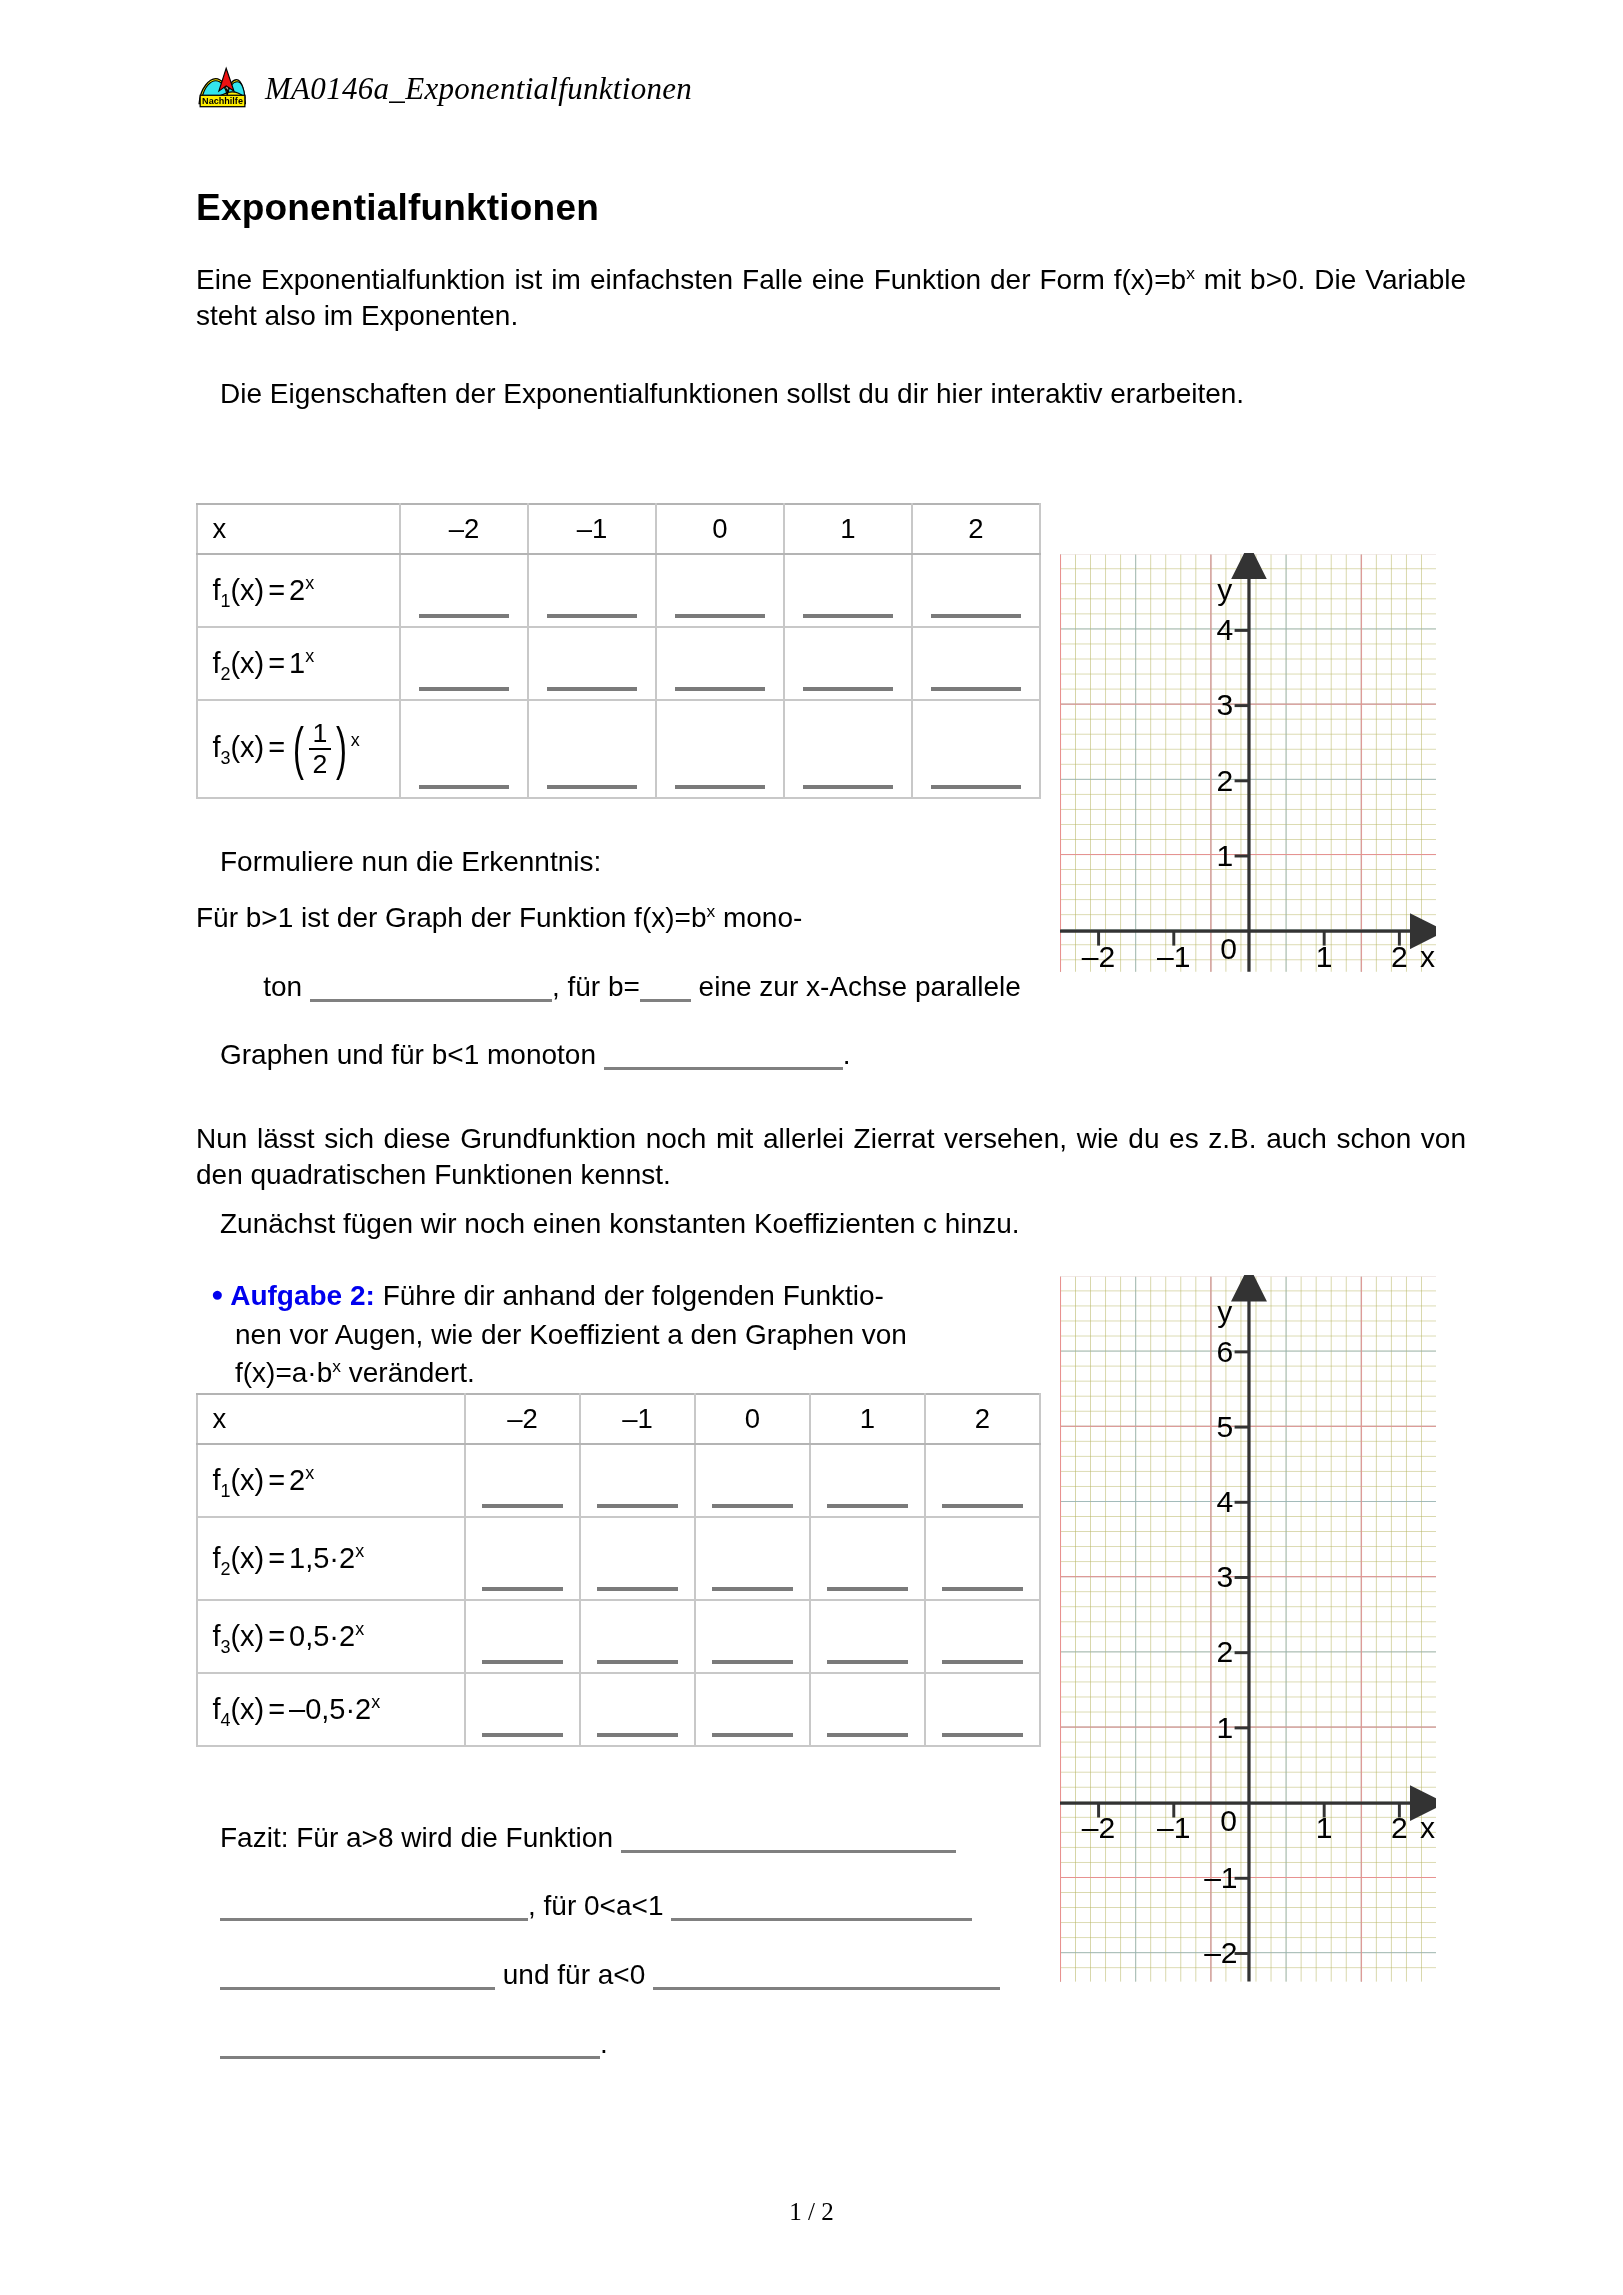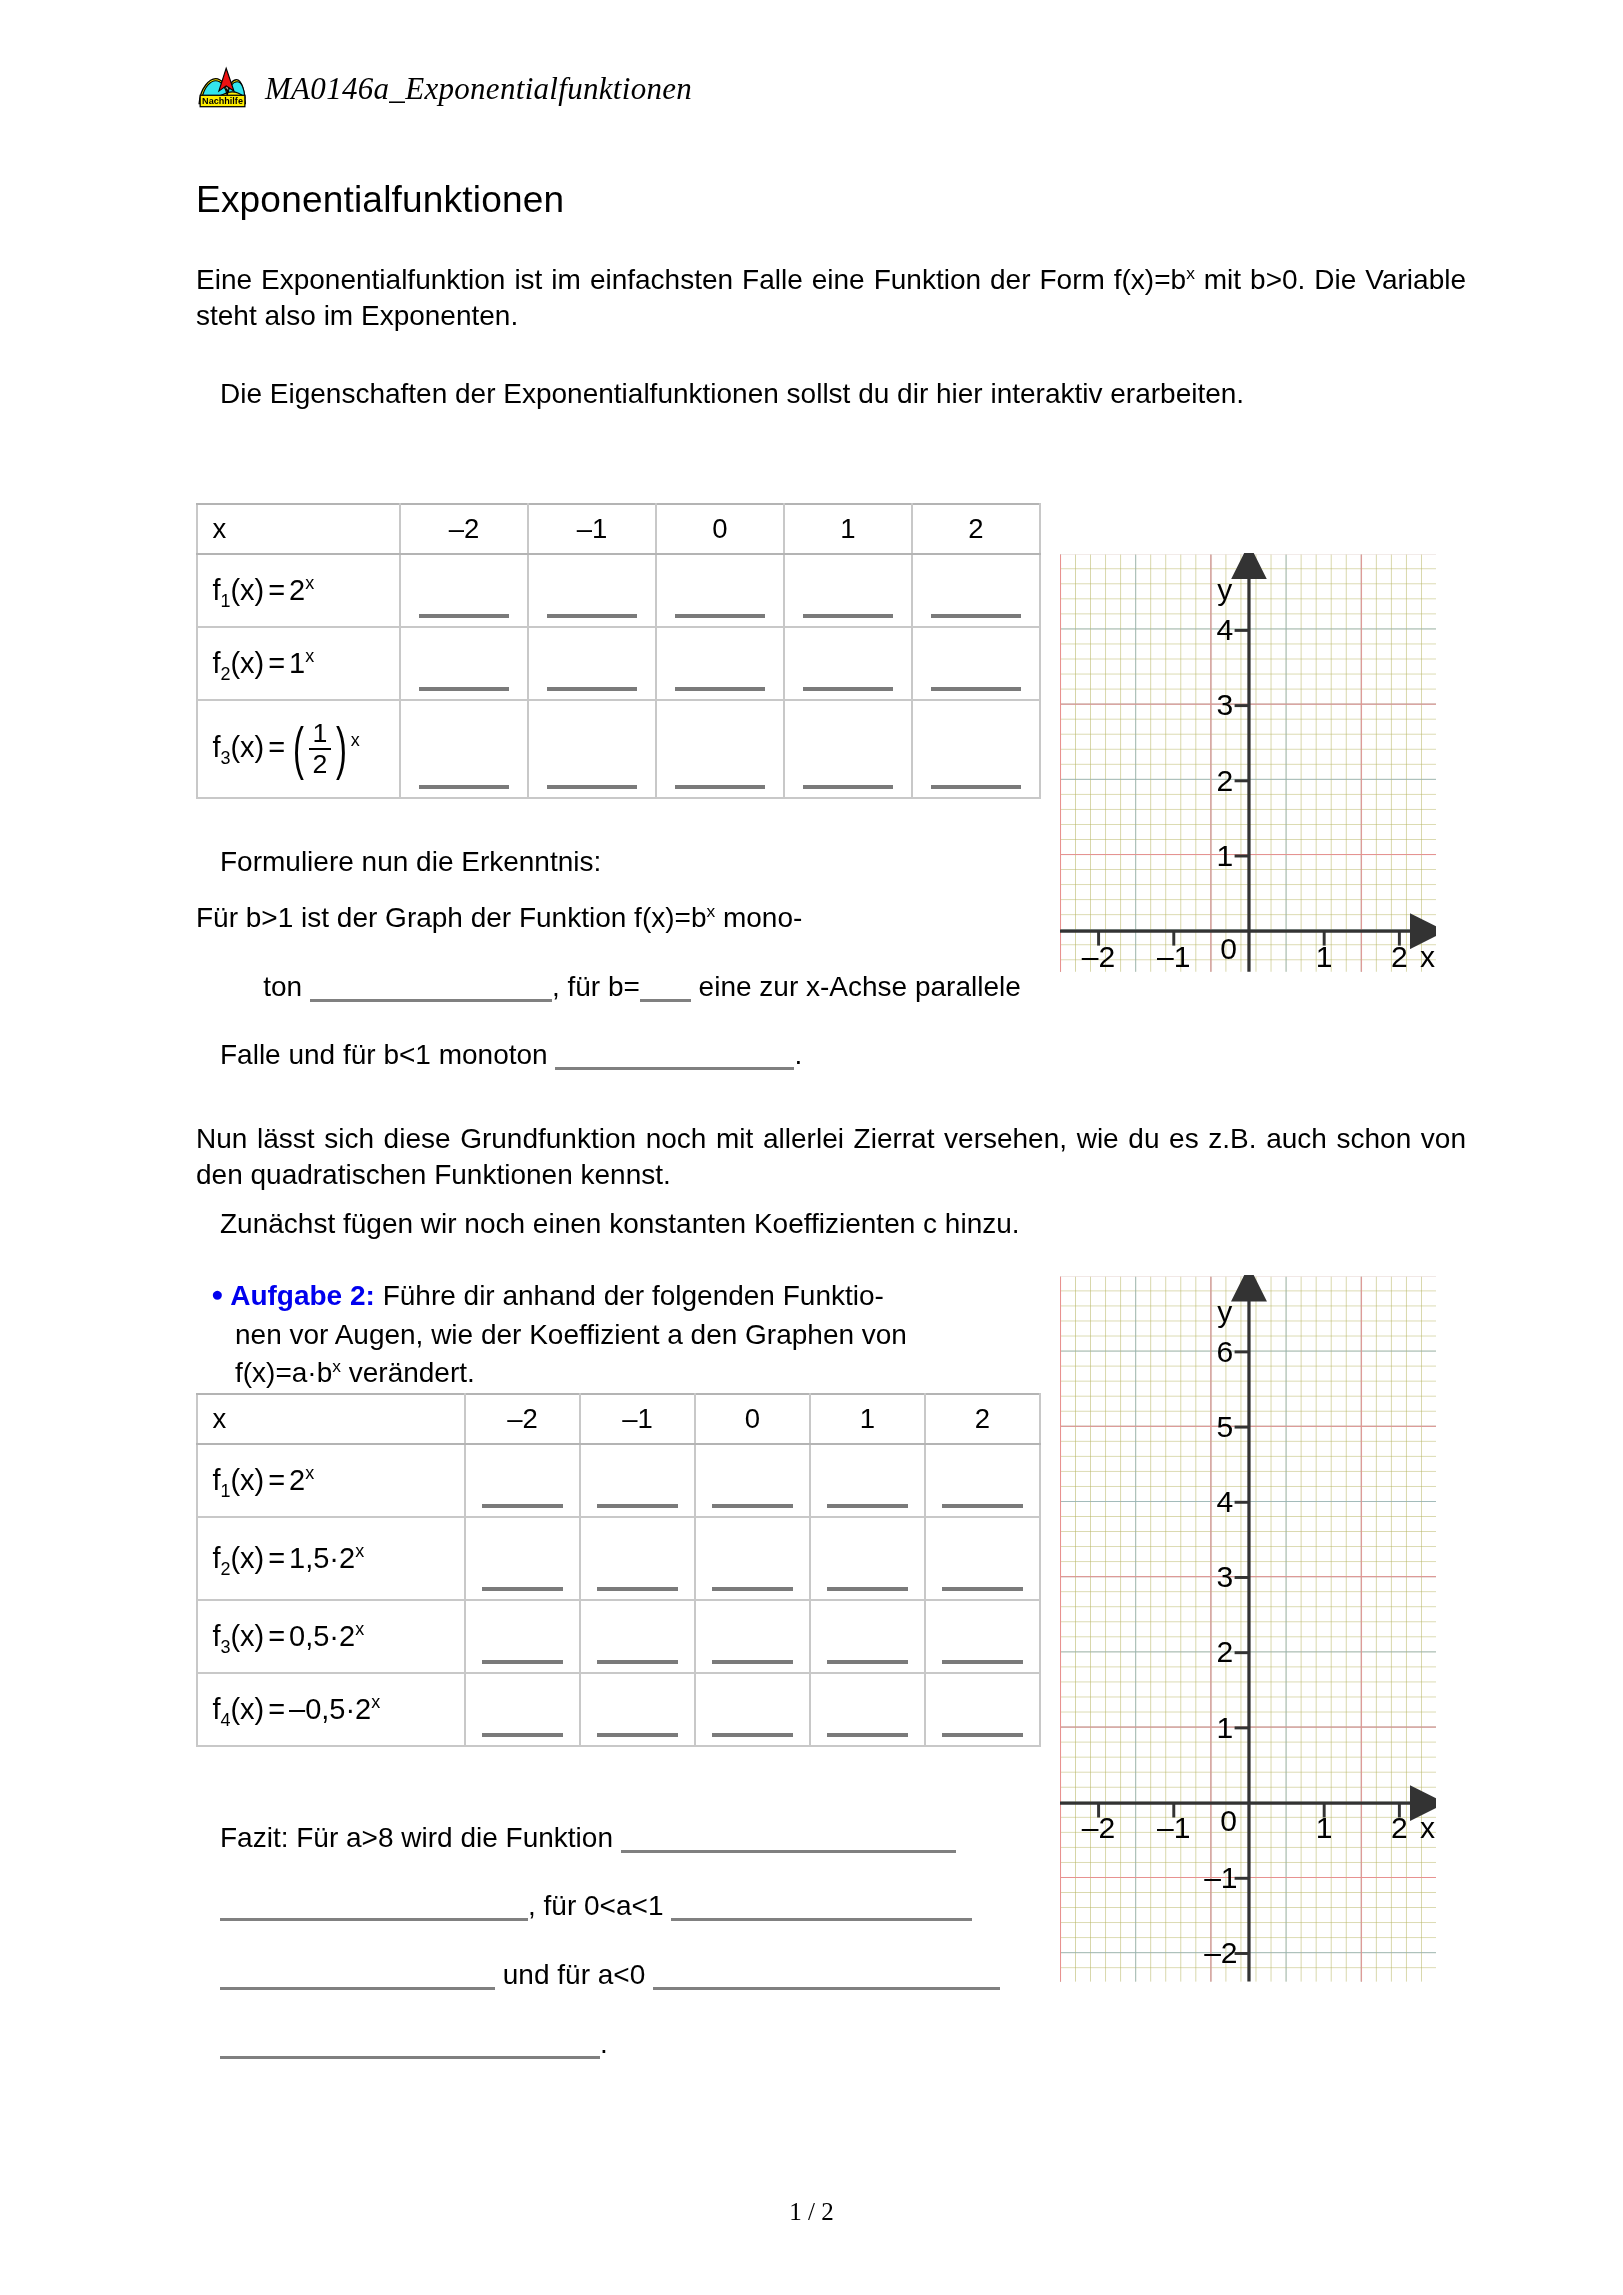--- a/index.html
+++ b/index.html
@@ -23,22 +23,22 @@
     font-style:italic;
     font-size:31px;
     letter-spacing:0.3px;
     white-space:nowrap;
   }
 
   
   .page { position:absolute; left:0; top:0; width:1623px; height:2295px; }
 
   .doc-title {
-    position:absolute; left:196px; top:179px;
-    font-size:37px; font-weight:normal; letter-spacing:0.2px;
+    position:absolute; left:196px; top:187px;
+    font-size:37px; font-weight:bold; letter-spacing:0.2px;
   }
 
   .para {
     position:absolute;
     font-size:28px;
     line-height:1.30;
     text-align:justify;
     text-justify:inter-word;
   }
   .para.nojust { text-align:left;margin-left:24px; }
@@ -305,21 +305,21 @@
 
   <div class="para" style="left:196px; top:900px; width:831px;">
     <span>Für b</span><span>&gt;</span><span>1 ist der Graph der Funktion f(x)</span><span class="nowrap"><span>=</span><span>b</span><sup class="exp">x</sup></span><span> mono-</span>
   </div>
 
   <div class="para nojust" style="left:196px; top:969px; width:844px;text-align:center;">
     <span>ton </span><span class="blank" style="width:242px"></span><span>, für b</span><span>=</span><span class="blank" style="width:51px"></span><span> eine zur x-Achse parallele</span>
   </div>
 
   <div class="para nojust" style="left:196px; top:1037px; width:844px;">
-    <span>Falle und für b</span><span>&lt;</span><span>1 monoton </span><span class="blank" style="width:239px"></span><span>.</span>
+    <span>Graphen und für b</span><span>&lt;</span><span>1 monoton </span><span class="blank" style="width:239px"></span><span>.</span>
   </div>
 
   <div class="para" style="left:196px; top:1121px; width:1270px;">Nun lässt sich diese Grundfunktion noch mit allerlei Zierrat versehen, wie du es z.B. auch schon von den quadratischen Funktionen kennst.</div>
 
   <div class="para nojust" style="left:196px; top:1206px; width:1270px;">Zunächst fügen wir noch einen konstanten Koeffizienten c hinzu.</div>
 
   <div class="para" style="left:211px; top:1278px; width:818px;">
     <span class="bullet">●</span><span class="task-label">Aufgabe 2:</span><span> Führe dir anhand der folgenden Funktio-</span>
   </div>
   <div class="para nojust" style="left:211px; top:1317px; width:818px;">nen vor Augen, wie der Koeffizient a den Graphen von</div>

